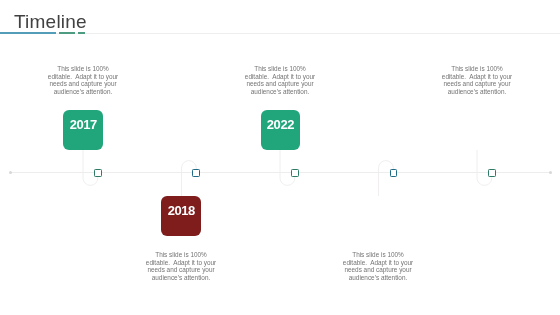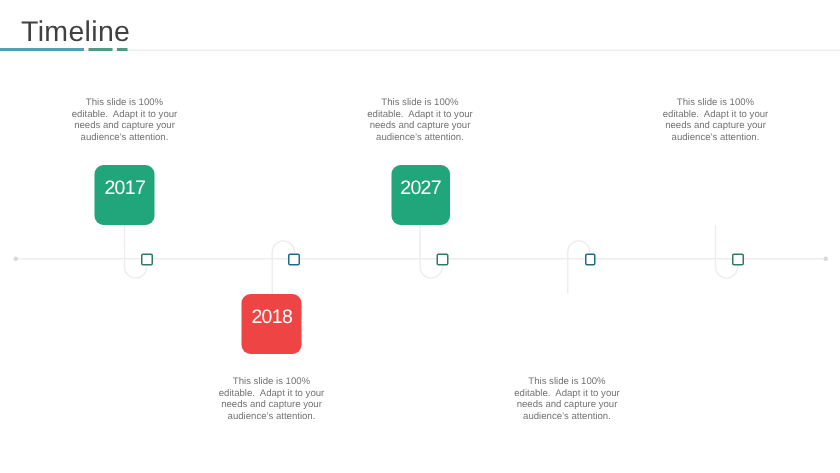--- a/index.html
+++ b/index.html
@@ -25,24 +25,24 @@
   .axis-dot.start{left:9px;}
   .axis-dot.end{left:548.5px;}
 
   
   .connectors{position:absolute;left:0;top:0;}
   .conn{fill:none;stroke:#eeecec;stroke-width:0.9;}
 
   
   .yearbox{position:absolute;width:39.6px;height:39.6px;border-radius:6px;
            display:flex;align-items:center;justify-content:center;color:#fff;
-           font-size:13px;font-weight:normal;line-height:1;letter-spacing:-0.45px;
+           font-size:13px;font-weight:bold;line-height:1;letter-spacing:-0.45px;
            padding-bottom:11px;box-sizing:border-box;}
   .yearbox.green{background:#21a57b;}
-  .yearbox.blue{background:#ef4444;}
+  .yearbox.blue{background:#7f1d1d;}
   .yearbox.above{top:110px;}
   .yearbox.below{top:196px;}
 
   .marker{position:absolute;top:169.2px;width:7.4px;height:7.5px;
           border:1.3px solid #2e7a67;border-radius:1.3px;box-sizing:border-box;background:#fff;}
   .marker.blue{border-color:#1f6b85;}
 
   .desc{position:absolute;width:72px;white-space:pre-wrap;font-size:6.4px;line-height:7.5px;
         color:#747474;text-align:center;}
   .desc.above{top:65px;}
@@ -77,21 +77,21 @@
   <div class="desc above" style="left:47px">This slide is 100% editable.  Adapt it to your needs and capture your audience’s attention.</div>
   <div class="marker" style="left:94.3px"></div>
 
   <div class="yearbox blue below" style="left:161.4px">
       <span>2018</span>
     </div>
   <div class="desc below" style="left:145px">This slide is 100% editable.  Adapt it to your needs and capture your audience’s attention.</div>
   <div class="marker blue" style="left:192.4px"></div>
 
   <div class="yearbox green above" style="left:260.6px">
-      <span>2027</span>
+      <span>2022</span>
     </div>
   <div class="desc above" style="left:244px">This slide is 100% editable.  Adapt it to your needs and capture your audience’s attention.</div>
   <div class="marker" style="left:291.2px"></div>
 
   <div class="desc below" style="left:342px">This slide is 100% editable.  Adapt it to your needs and capture your audience’s attention.</div>
   <div class="marker blue" style="left:389.5px"></div>
 
   <div class="desc above" style="left:441px">This slide is 100% editable.  Adapt it to your needs and capture your audience’s attention.</div>
   <div class="marker" style="left:488.3px"></div>
 

